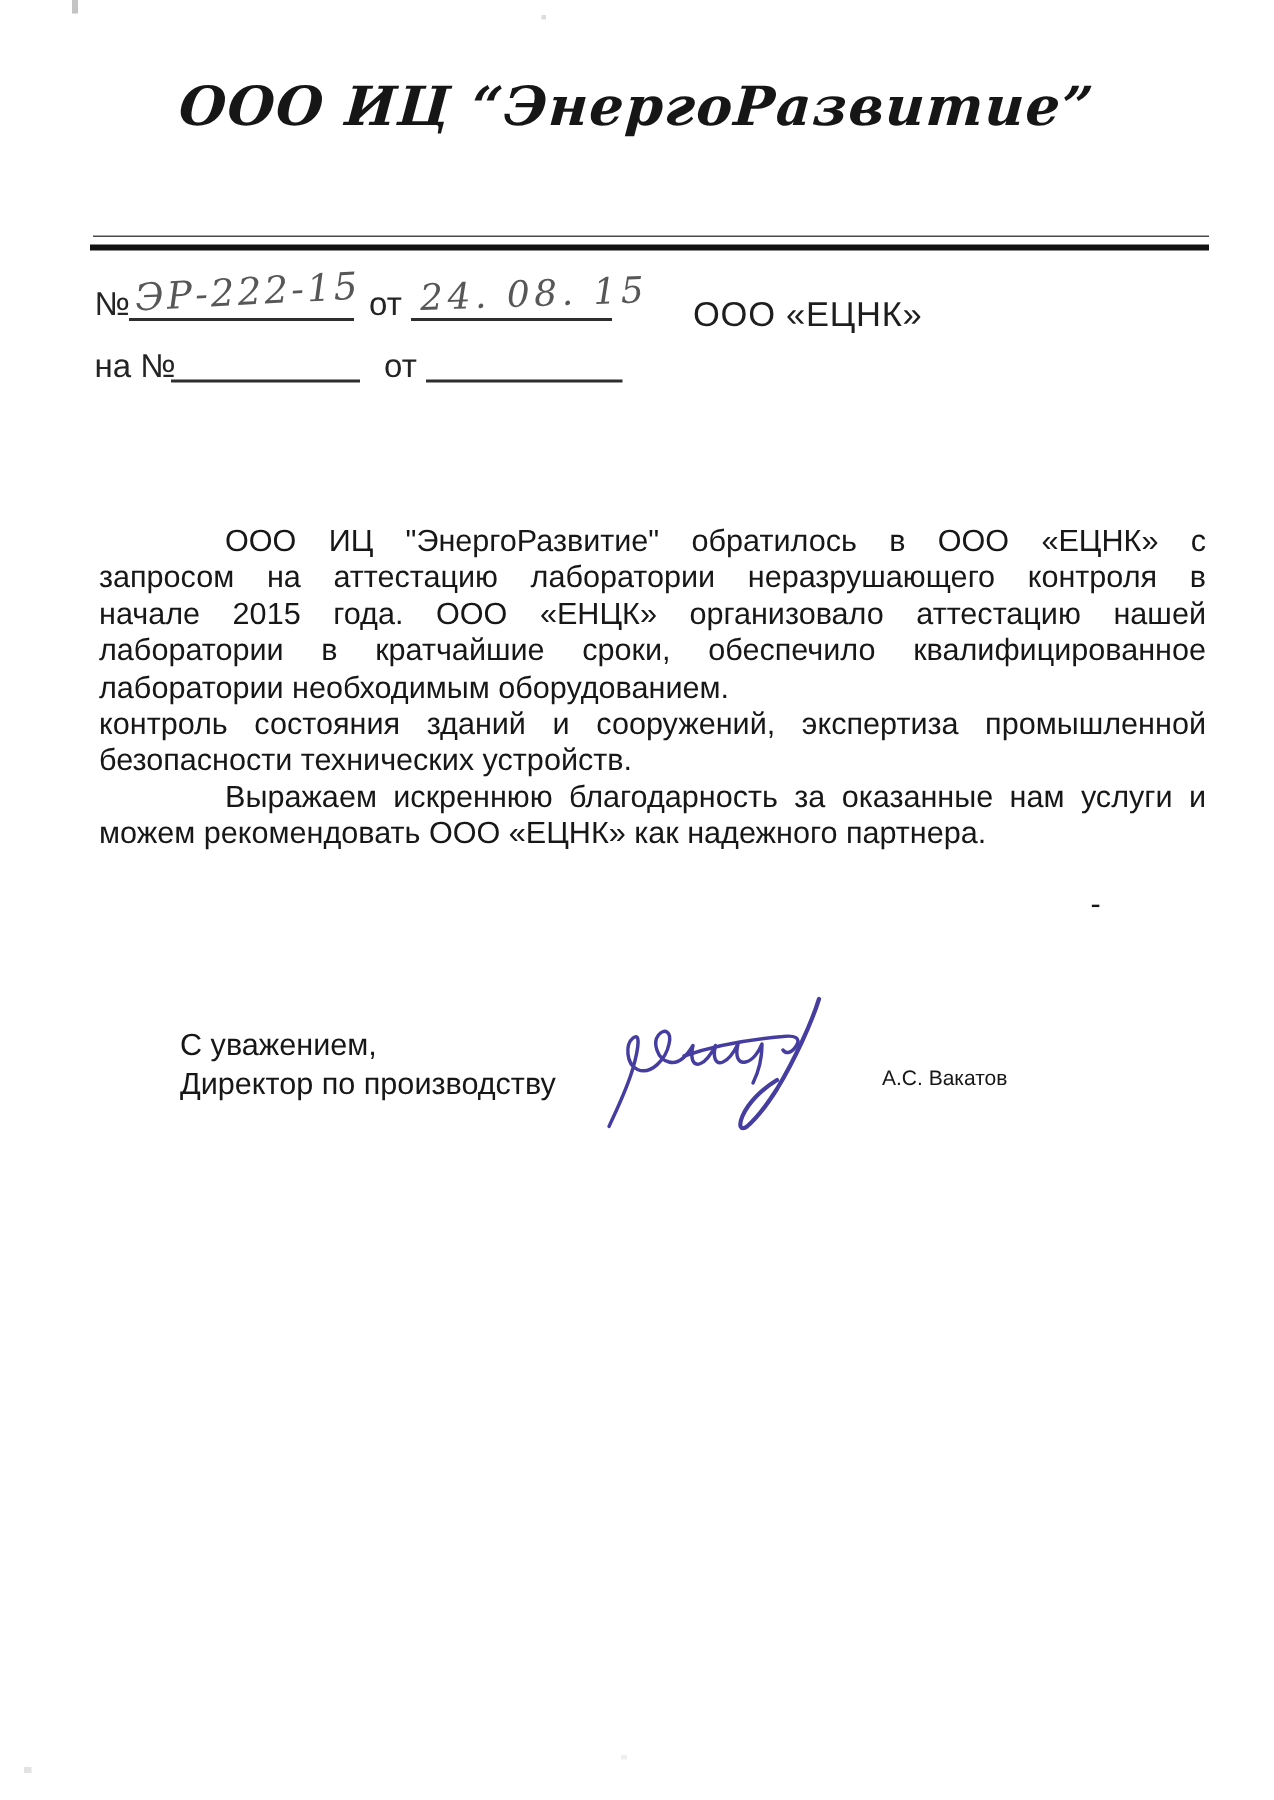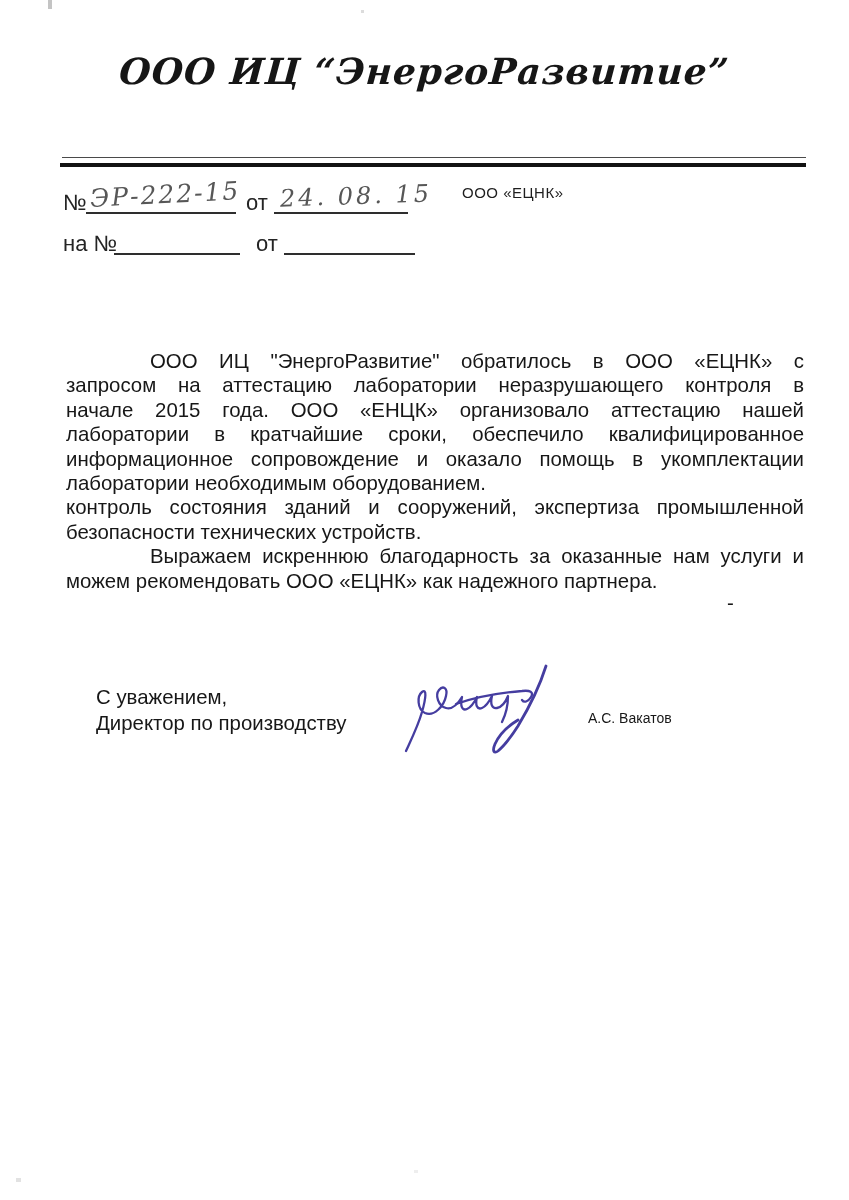--- a/index.html
+++ b/index.html
@@ -47,38 +47,38 @@
   .ref-label { font-size: 22px; color: #242424; }
   .uline { border-bottom: 2px solid #2e2e2e; height: 24px; }
   .hand {
     font-family: "DejaVu Serif", serif;
     font-style: italic;
     color: #575757;
     white-space: nowrap;
   }
   .hand-num  { left: 90px;  top: 180px; font-size: 25px; letter-spacing: 2px; transform: rotate(-3deg); }
   .hand-date { left: 280px; top: 182px; font-size: 24px; letter-spacing: 3px; transform: rotate(-2deg); }
-  .addressee { left: 462px; top: 184px; font-size: 15px; color: #1e1e1e; letter-spacing: 0.5px; }
+  .addressee { left: 462px; top: 196px; font-size: 23px; color: #1e1e1e; letter-spacing: 0.5px; }
 
   
   .body-block {
     left: 66px; top: 349px; width: 738px;
     font-size: 20.4px;
     line-height: 24.4px;
     color: #171717;
   }
   .bline { text-align: justify; text-align-last: justify; }
   .bline.last { text-align: right; text-align-last: left; }
   .bline.ind { padding-left: 84px; }
 
   .trailing-dash { left: 727px; top: 592px; font-size: 20.4px; color: #171717; }
 
   
   .closing {
-    left: 96px; top: 684px;
+    left: 120px; top: 684px;
     font-size: 20.4px; line-height: 26px; color: #171717;
   }
   .signatory { left: 588px; top: 710px; font-size: 14px; color: #171717; }
   .sig-svg { left: 398px; top: 654px; }
 
   
   .speck { background: #8a8a8a; }
 </style>
 </head>
 <body>
@@ -109,21 +109,20 @@
   <span class="abs ref-label" style="left:63px; top:231px;">на №</span>
   <span class="abs uline" style="left:114px; top:229px; width:126px;"></span>
   <span class="abs ref-label" style="left:256px; top:231px;">от</span>
   <span class="abs uline" style="left:284px; top:229px; width:131px;"></span>
 
   <div class="abs body-block">
     <div class="bline ind">ООО  ИЦ  "ЭнергоРазвитие"  обратилось  в  ООО  «ЕЦНК»  с</div>
     <div class="bline">запросом  на  аттестацию  лаборатории  неразрушающего  контроля  в</div>
     <div class="bline">начале  2015  года.  ООО  «ЕНЦК»  организовало  аттестацию  нашей</div>
     <div class="bline">лаборатории  в  кратчайшие  сроки,  обеспечило  квалифицированное</div>
-    <div class="bline">информационное  сопровождение  и  оказало  помощь  в  укомплектации</div>
     <div class="bline last">лаборатории необходимым оборудованием.</div>
     <div class="bline">контроль  состояния  зданий  и  сооружений,  экспертиза  промышленной</div>
     <div class="bline last">безопасности технических устройств.</div>
     <div class="bline ind">Выражаем  искреннюю  благодарность  за  оказанные  нам  услуги  и</div>
     <div class="bline last">можем рекомендовать ООО «ЕЦНК» как надежного партнера.</div>
   </div>
   <span class="abs trailing-dash">-</span>
 
   <div class="abs closing">
     <div>С уважением,</div>

